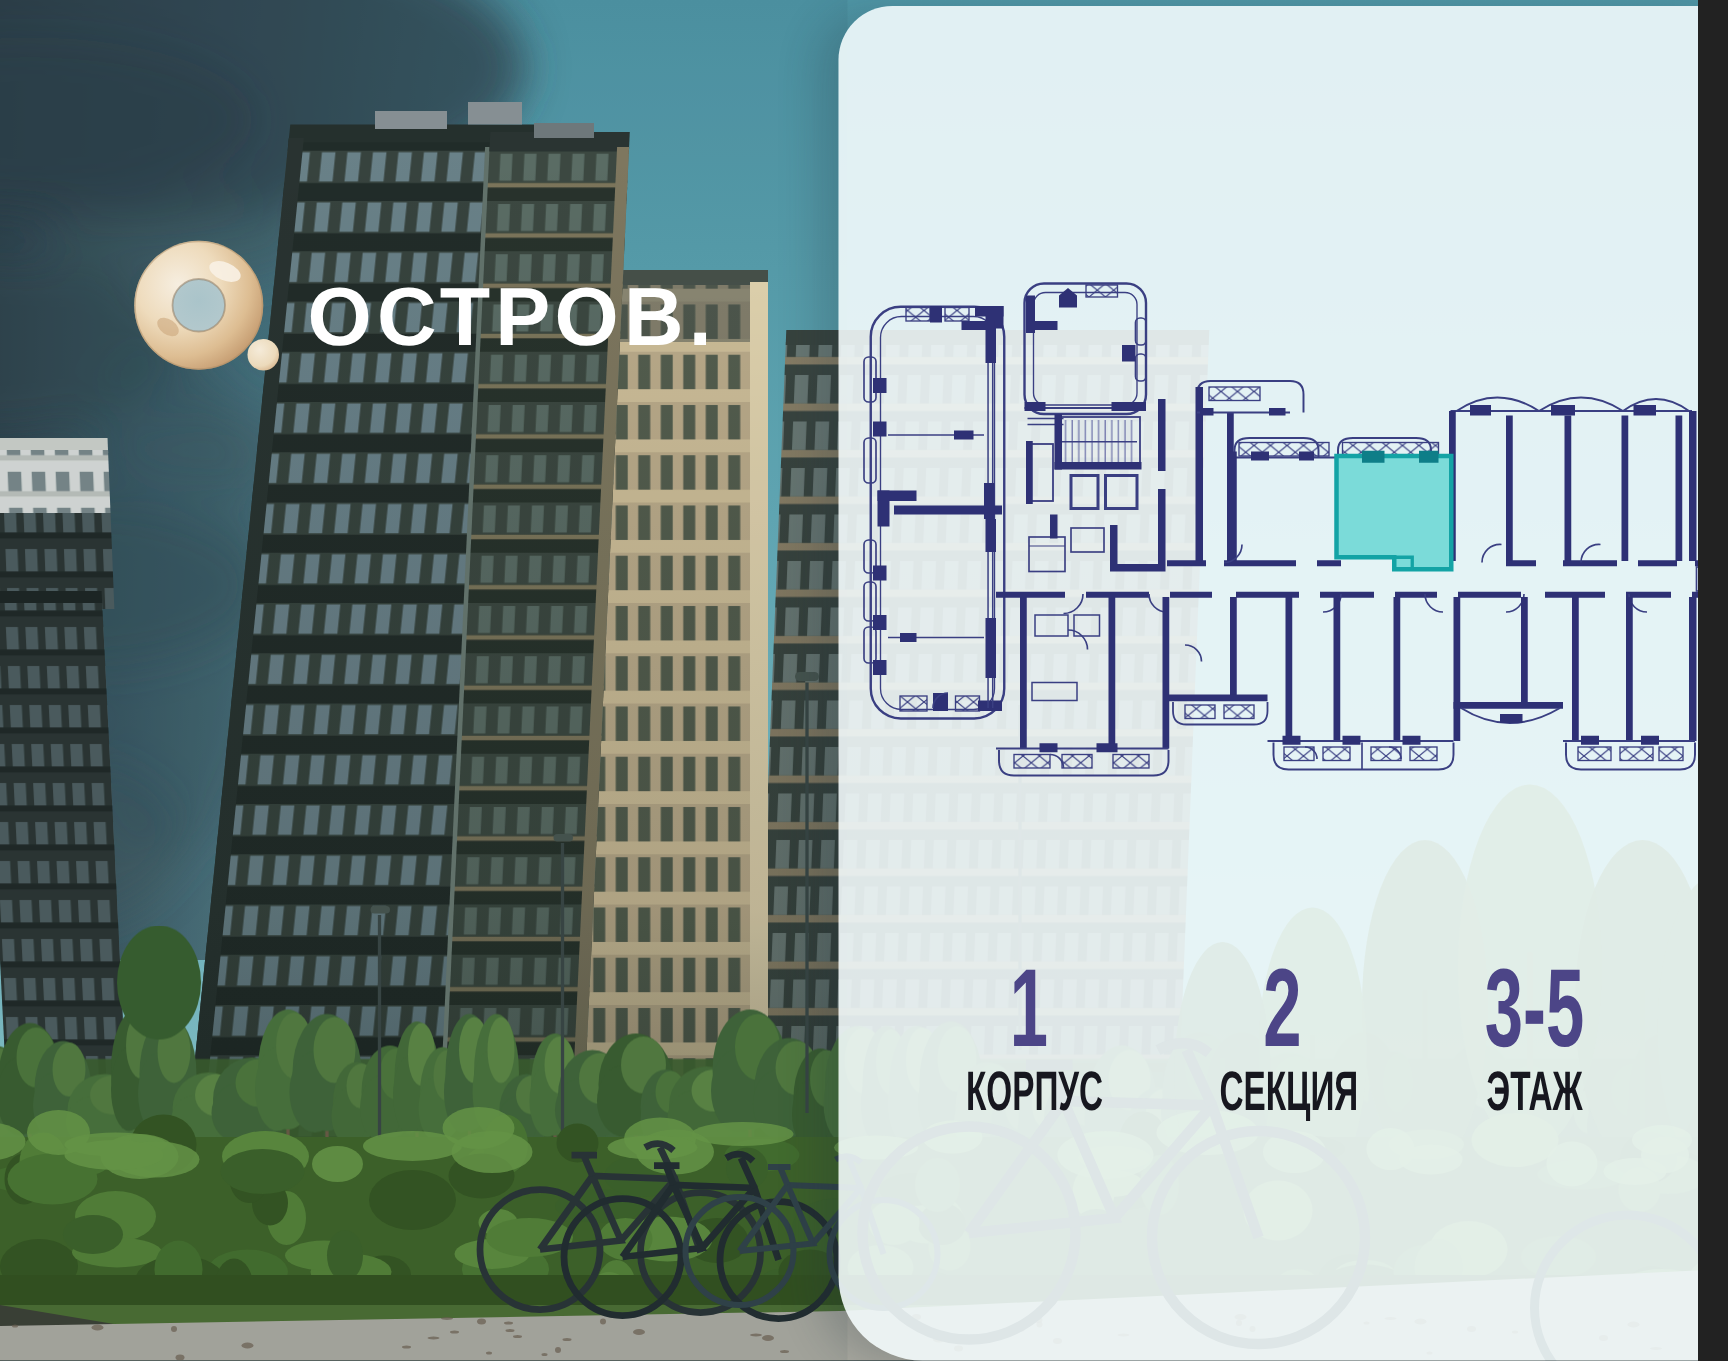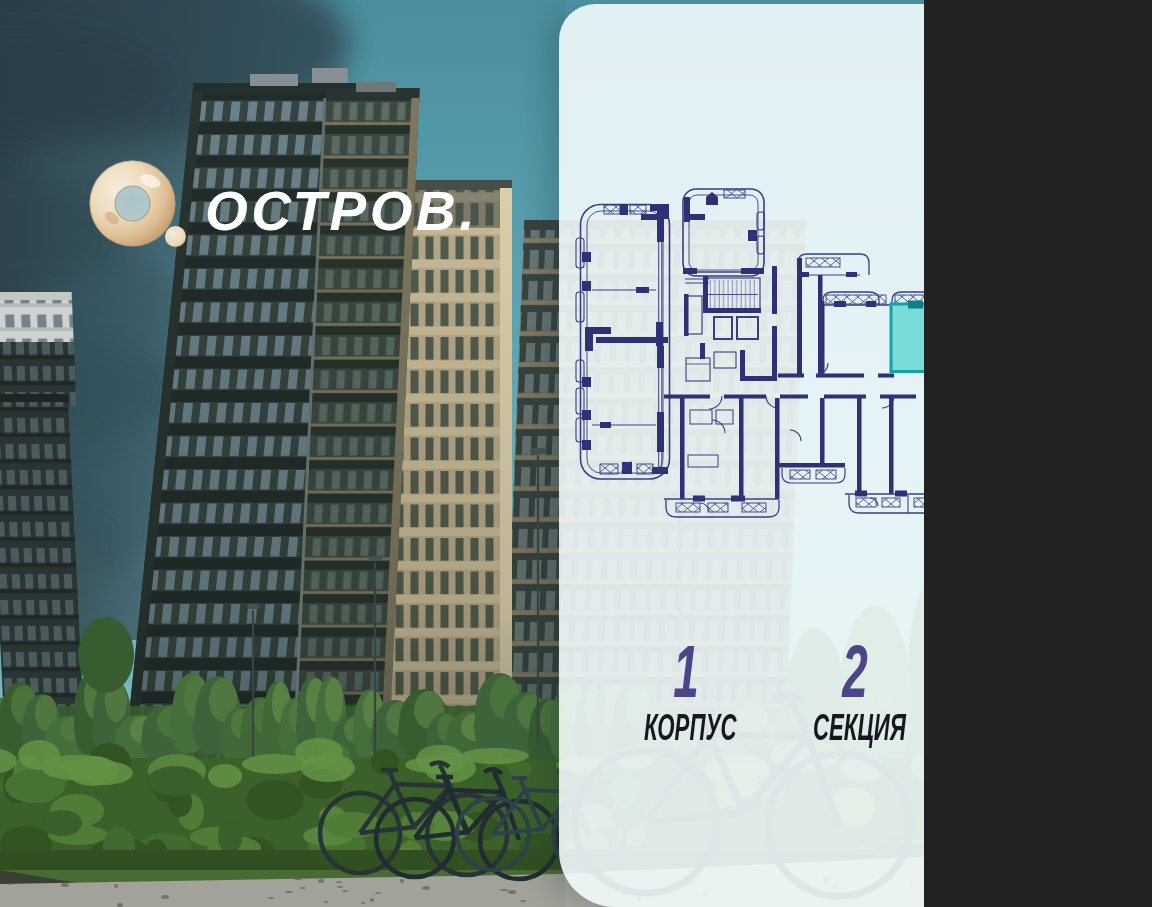--- a/index.html
+++ b/index.html
@@ -1,17 +1,17 @@
 <!DOCTYPE html>
 <html lang="ru"><head>
 <meta charset="utf-8">
 <title>Остров</title>
 <style>
   html,body{margin:0;padding:0;background:#222;}
-  #stage{position:relative;width:924px;height:907px;overflow:hidden;font-family:"Liberation Sans",sans-serif;font-style:italic;}
+  #stage{position:relative;width:1132px;height:907px;overflow:hidden;font-family:"Liberation Sans",sans-serif;}
   #photo{position:absolute;left:0;top:0;}
   #panel{position:absolute;left:559px;top:4px;width:593px;height:903px;
          background:rgba(243,251,252,0.895);border-radius:36px 0 0 56px;
          box-shadow:-14px 4px 26px rgba(30,50,60,0.22);}
   #plan{position:absolute;left:0;top:0;}
   #logo{position:absolute;left:88px;top:156px;width:420px;height:100px;}
   .col{position:absolute;text-align:center;color:#17171f;}
   .num{font-weight:700;color:#4c4587;font-size:74px;line-height:1;
        transform:scaleX(0.62);transform-origin:center;}
   .lbl{font-weight:700;font-size:37px;line-height:1;margin-top:0px;
@@ -913,13 +913,17 @@
 <div class="col" style="left:616px;top:635px;width:140px;">
   <div class="num">1</div>
   <div class="lbl">КОРПУС</div>
 </div>
 
 <div class="col" style="left:785px;top:635px;width:140px;">
   <div class="num">2</div>
   <div class="lbl">СЕКЦИЯ</div>
 </div>
 
+<div class="col" style="left:953px;top:635px;width:140px;">
+  <div class="num">3-5</div>
+  <div class="lbl">ЭТАЖ</div>
 </div>
+</div>
 
 </body></html>

